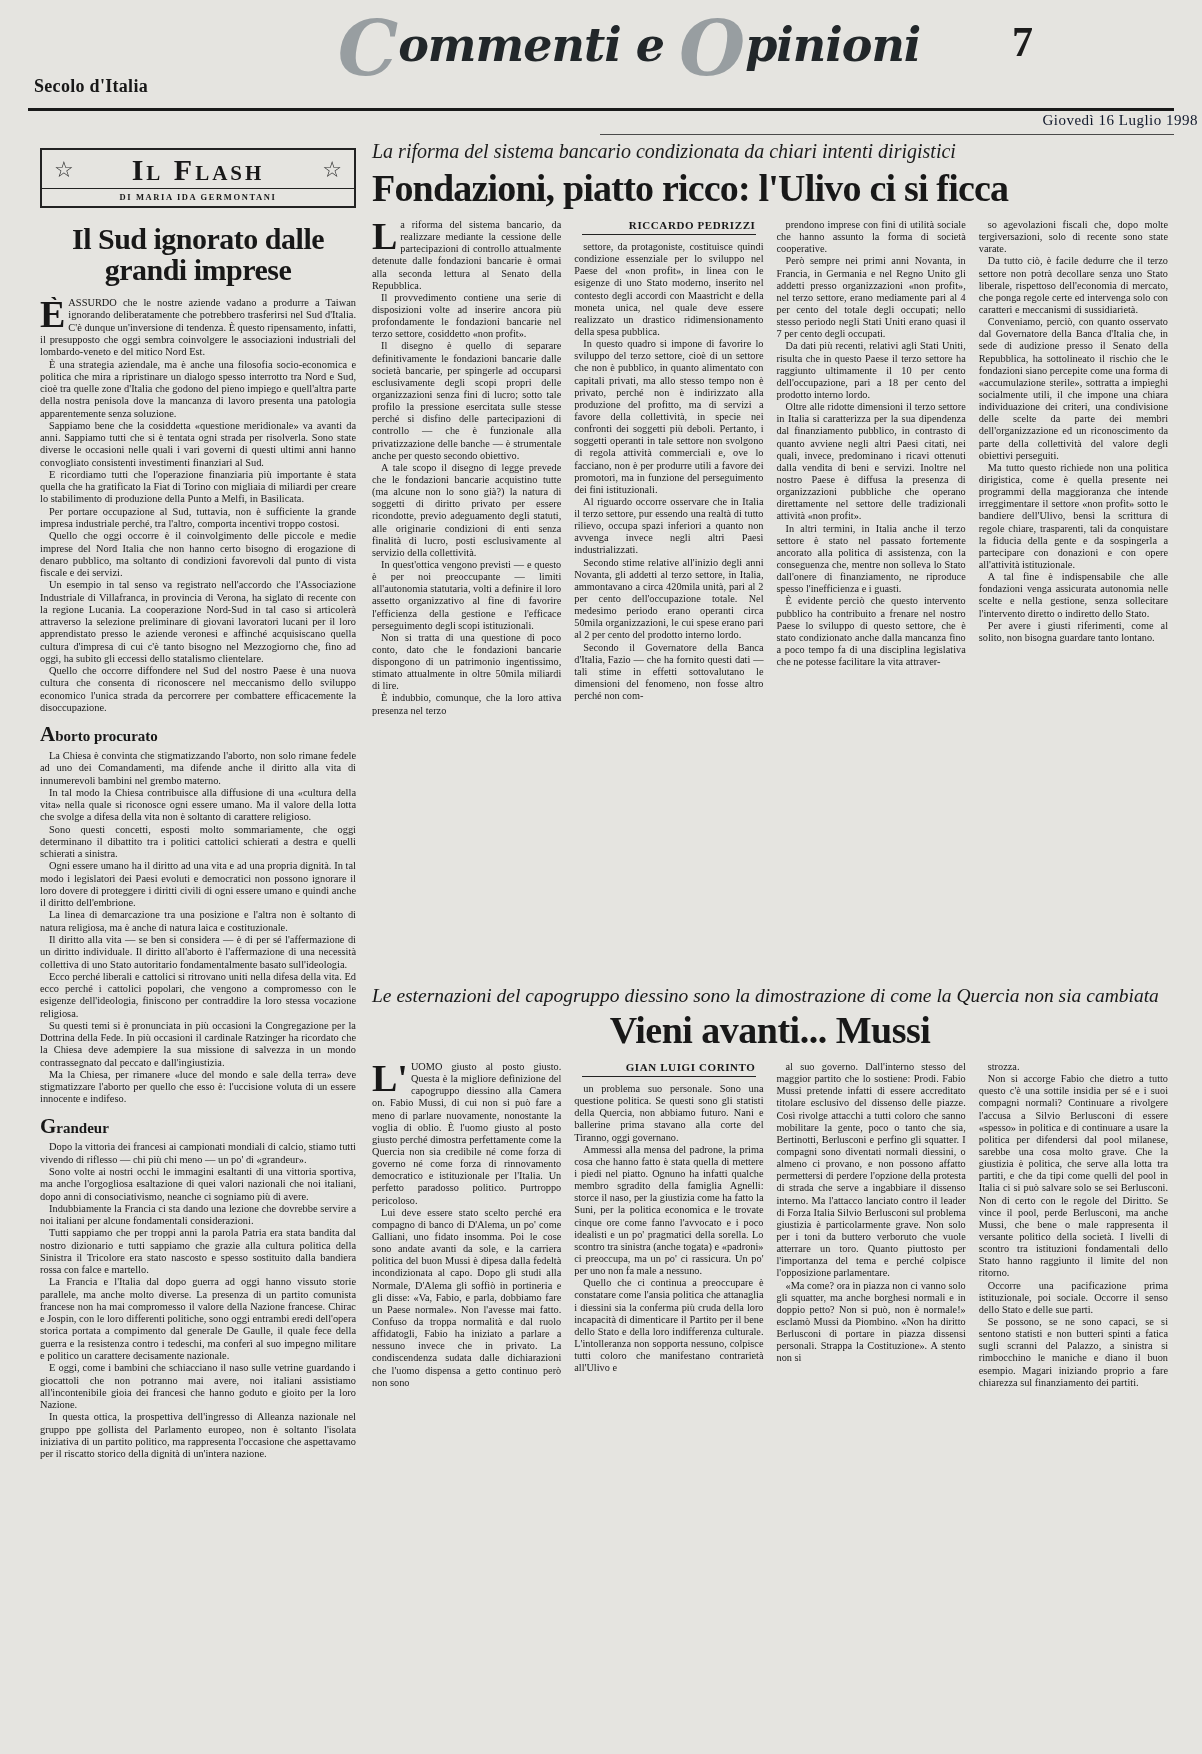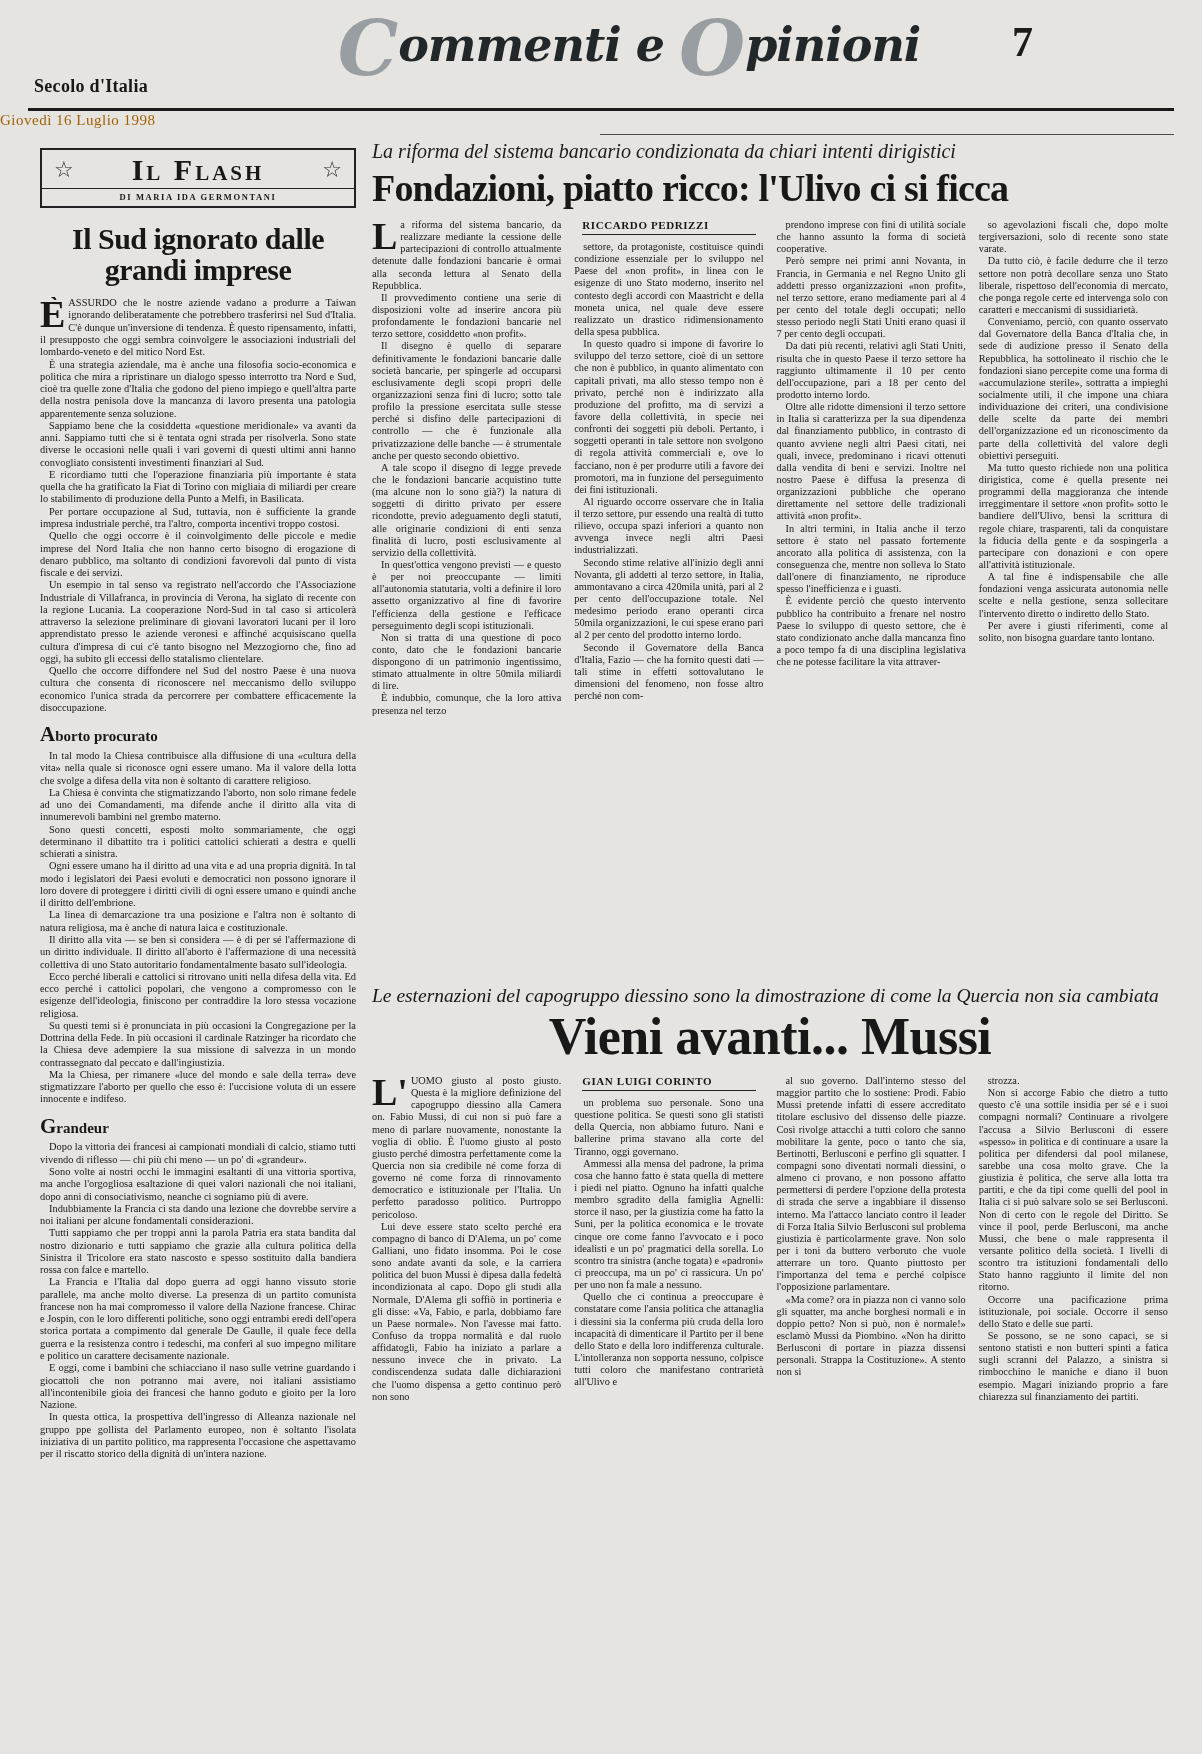--- a/index.html
+++ b/index.html
@@ -7,52 +7,52 @@
   .page{position:relative;width:1202px;height:1754px;background:#e5e4e0;color:#181818;overflow:hidden;}
 
   
   .masthead{position:absolute;top:18px;left:0;width:100%;text-align:center;font-family:"DejaVu Serif",serif;font-style:italic;font-weight:bold;padding-left:28px;}
   .masthead .big{font-size:76px;color:#989ea1;line-height:0;vertical-align:-14px;}
   .masthead .word{font-size:46px;color:#22272a;letter-spacing:-1px;}
   .page-number{position:absolute;top:18px;left:1012px;font-size:42px;font-weight:bold;color:#1c1c1c;}
   .paper-name{position:absolute;top:76px;left:34px;font-size:18px;font-weight:bold;letter-spacing:0.3px;}
   .rule-thick{position:absolute;top:108px;left:28px;width:1146px;height:3px;background:#1a1a1a;}
   .rule-thin{position:absolute;top:134px;left:600px;width:574px;height:1px;background:#4a4a4a;}
-  .issue-date{position:absolute;top:112px;left:0;width:1174px;font-size:15px;letter-spacing:0.5px;color:#a16207;}
+  .issue-date{position:absolute;top:112px;left:0;width:1174px;text-align:right;font-size:15px;letter-spacing:0.5px;color:#0f172a;padding-left:24px;}
 
   
   .flash{position:absolute;top:148px;left:40px;width:316px;}
   .flash-header{border:2px solid #222;padding:0;}
   .flash-title-row{display:flex;align-items:center;justify-content:space-between;padding:3px 12px 1px;}
   .flash-star{font-size:22px;color:#2a2a2a;}
   .flash-title{font-variant:small-caps;font-size:30px;font-weight:bold;letter-spacing:3px;}
   .flash-byline{border-top:1px solid #222;text-align:center;font-size:8.5px;font-weight:bold;letter-spacing:1.6px;text-transform:uppercase;padding:3px 0 4px;}
   .flash-headline{text-align:center;font-size:30px;font-weight:bold;line-height:1.02;letter-spacing:-0.5px;margin:16px 0 12px;}
   .flash-body{height:1252px;overflow:hidden;text-align:justify;font-size:10.4px;line-height:1.18;}
   .section-head{font-size:15px;font-weight:bold;margin:8px 0 3px;}
   .section-head::first-letter{font-size:21px;}
 
   
   .para{margin:0;text-indent:9px;}
   .para.first{text-indent:0;}
   .dropcap{float:left;font-weight:bold;font-size:38px;line-height:0.8;padding:2px 3px 0 0;}
-  .byline{text-align:left;font-weight:bold;font-size:11px;letter-spacing:0.6px;text-transform:uppercase;border-bottom:1px solid #222;padding-bottom:2px;margin:0 8px 6px;}
+  .byline{text-align:right;font-weight:bold;font-size:11px;letter-spacing:0.6px;text-transform:uppercase;border-bottom:1px solid #222;padding-bottom:2px;margin:0 8px 6px;}
   .cols{display:flex;gap:13px;text-align:justify;font-size:10.3px;line-height:1.18;}
   .col{flex:1;min-width:0;}
 
   
   .article1{position:absolute;top:140px;left:372px;width:796px;}
   .a1-kicker{font-style:italic;font-size:20px;color:#1c1c1c;}
   .a1-headline{font-size:38px;font-weight:bold;letter-spacing:-0.8px;line-height:1;margin:6px 0 12px;white-space:nowrap;}
   .a1-cols{height:742px;overflow:hidden;}
 
   
   .article2{position:absolute;top:985px;left:372px;width:796px;}
   .a2-kicker{font-style:italic;font-size:19.5px;text-align:left;}
-  .a2-headline{font-size:52px;font-weight:bold;text-align:center;letter-spacing:-0.5px;line-height:1;margin:4px 0 12px;}
+  .a2-headline{font-size:38px;font-weight:bold;text-align:center;letter-spacing:-0.5px;line-height:1;margin:4px 0 12px;}
   .a2-cols{height:490px;overflow:hidden;}
 </style>
 </head>
 <body>
 
 <div class="page">
 
   <div class="masthead">
     <span class="big">C</span><span class="word">ommenti e </span><span class="big">O</span><span class="word">pinioni</span>
   </div>
@@ -78,22 +78,22 @@
           <p class="para">È una strategia aziendale, ma è anche una filosofia socio-economica e politica che mira a ripristinare un dialogo spesso interrotto tra Nord e Sud, cioè tra quelle zone d'Italia che godono del pieno impiego e quell'altra parte della nostra penisola dove la mancanza di lavoro presenta una patologia apparentemente senza soluzione.</p>
           <p class="para">Sappiamo bene che la cosiddetta «questione meridionale» va avanti da anni. Sappiamo tutti che si è tentata ogni strada per risolverla. Sono state diverse le occasioni nelle quali i vari governi di questi ultimi anni hanno convogliato consistenti investimenti finanziari al Sud.</p>
           <p class="para">E ricordiamo tutti che l'operazione finanziaria più importante è stata quella che ha gratificato la Fiat di Torino con migliaia di miliardi per creare lo stabilimento di produzione della Punto a Melfi, in Basilicata.</p>
           <p class="para">Per portare occupazione al Sud, tuttavia, non è sufficiente la grande impresa industriale perché, tra l'altro, comporta incentivi troppo costosi.</p>
           <p class="para">Quello che oggi occorre è il coinvolgimento delle piccole e medie imprese del Nord Italia che non hanno certo bisogno di erogazione di denaro pubblico, ma soltanto di condizioni favorevoli dal punto di vista fiscale e dei servizi.</p>
           <p class="para">Un esempio in tal senso va registrato nell'accordo che l'Associazione Industriale di Villafranca, in provincia di Verona, ha siglato di recente con la regione Lucania. La cooperazione Nord-Sud in tal caso si articolerà attraverso la selezione preliminare di giovani lavoratori lucani per il loro apprendistato presso le aziende veronesi e affinché acquisiscano quella cultura d'impresa di cui c'è tanto bisogno nel Mezzogiorno che, fino ad oggi, ha subito gli eccessi dello statalismo clientelare.</p>
           <p class="para">Quello che occorre diffondere nel Sud del nostro Paese è una nuova cultura che consenta di riconoscere nel meccanismo dello sviluppo economico l'unica strada da percorrere per combattere efficacemente la disoccupazione.</p>
         </div>
       <h3 class="section-head">Aborto procurato</h3>
       <div>
+          <p class="para">La Chiesa è convinta che stigmatizzando l'aborto, non solo rimane fedele ad uno dei Comandamenti, ma difende anche il diritto alla vita di innumerevoli bambini nel grembo materno.</p>
           <p class="para">In tal modo la Chiesa contribuisce alla diffusione di una «cultura della vita» nella quale si riconosce ogni essere umano. Ma il valore della lotta che svolge a difesa della vita non è soltanto di carattere religioso.</p>
-          <p class="para">La Chiesa è convinta che stigmatizzando l'aborto, non solo rimane fedele ad uno dei Comandamenti, ma difende anche il diritto alla vita di innumerevoli bambini nel grembo materno.</p>
           <p class="para">Sono questi concetti, esposti molto sommariamente, che oggi determinano il dibattito tra i politici cattolici schierati a destra e quelli schierati a sinistra.</p>
           <p class="para">Ogni essere umano ha il diritto ad una vita e ad una propria dignità. In tal modo i legislatori dei Paesi evoluti e democratici non possono ignorare il loro dovere di proteggere i diritti civili di ogni essere umano e quindi anche il diritto dell'embrione.</p>
           <p class="para">La linea di demarcazione tra una posizione e l'altra non è soltanto di natura religiosa, ma è anche di natura laica e costituzionale.</p>
           <p class="para">Il diritto alla vita — se ben si considera — è di per sé l'affermazione di un diritto individuale. Il diritto all'aborto è l'affermazione di una necessità collettiva di uno Stato autoritario fondamentalmente basato sull'ideologia.</p>
           <p class="para">Ecco perché liberali e cattolici si ritrovano uniti nella difesa della vita. Ed ecco perché i cattolici popolari, che vengono a compromesso con le esigenze dell'ideologia, finiscono per contraddire la loro stessa vocazione religiosa.</p>
           <p class="para">Su questi temi si è pronunciata in più occasioni la Congregazione per la Dottrina della Fede. In più occasioni il cardinale Ratzinger ha ricordato che la Chiesa deve adempiere la sua missione di salvezza in un mondo contrassegnato dal peccato e dall'ingiustizia.</p>
           <p class="para">Ma la Chiesa, per rimanere «luce del mondo e sale della terra» deve stigmatizzare l'aborto per quello che esso è: l'uccisione voluta di un essere innocente e indifeso.</p>
         </div>
       <h3 class="section-head">Grandeur</h3>
       <div>

